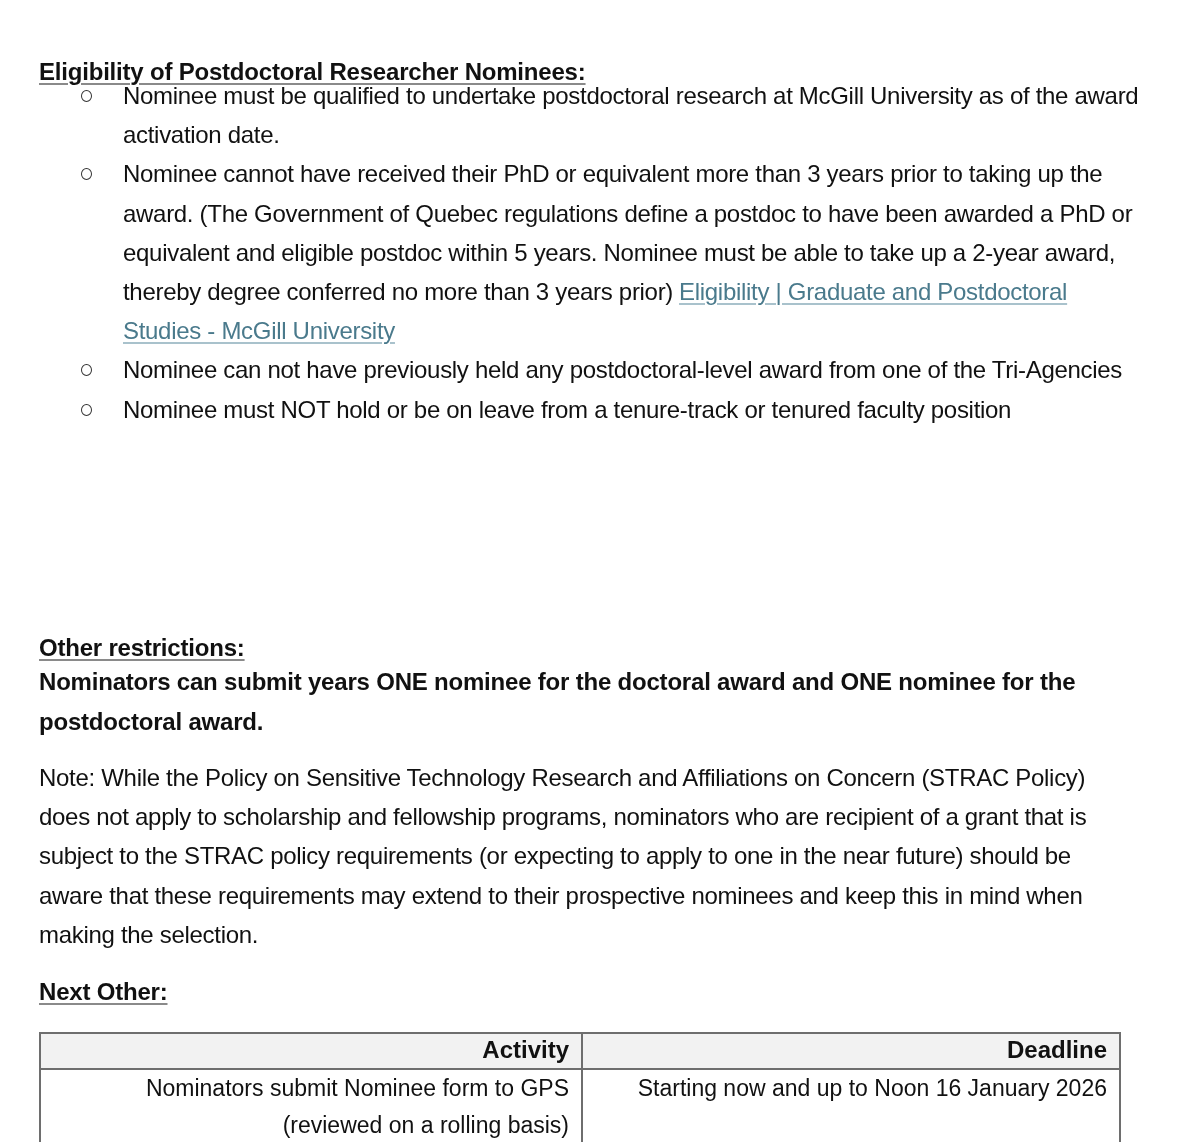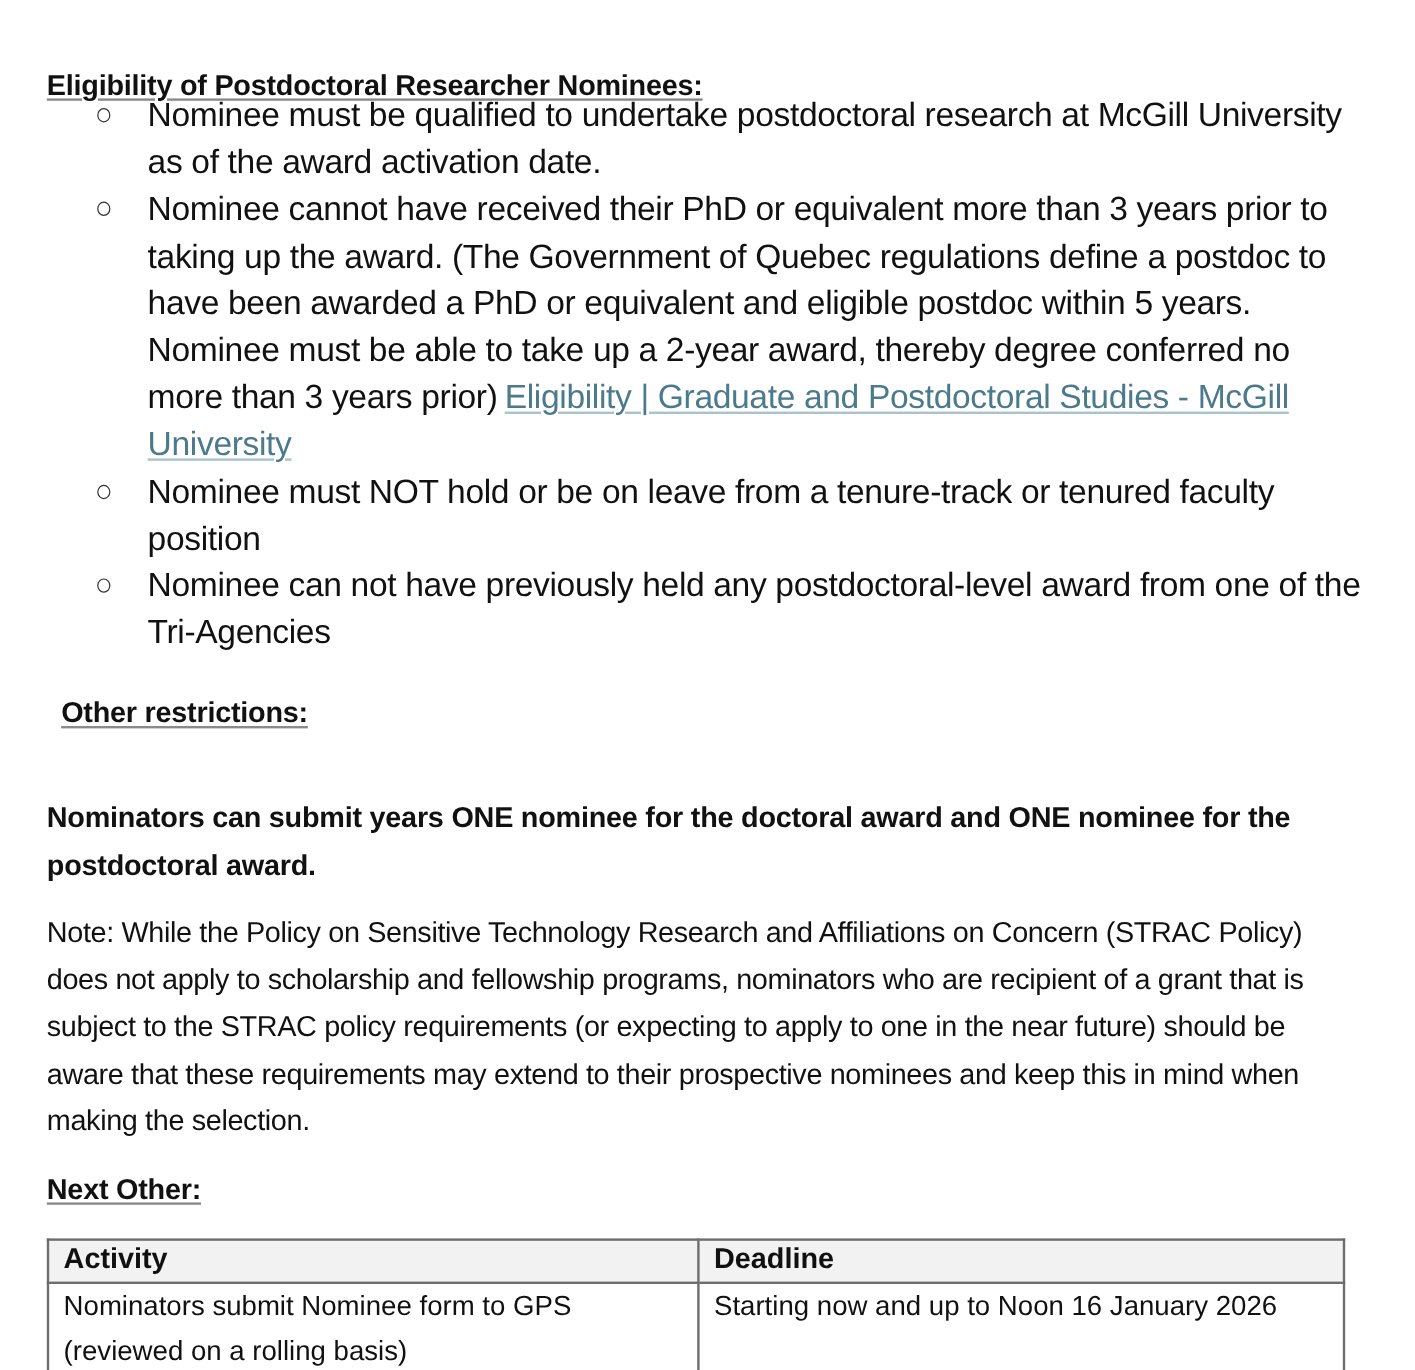--- a/index.html
+++ b/index.html
@@ -28,36 +28,36 @@
       text-decoration-color: #8a8a8a;
       text-underline-offset: 3px;
       text-decoration-thickness: 2px;
       margin: 0;
       position: absolute;
       left: 0;
       white-space: nowrap;
       letter-spacing: -0.2px;
     }
     .h1 { top: 22px; margin-top: 36px; }
-    .h2 { top: 581px; margin-left: 12px; }
+    .h2 { top: 634px; }
     .h3 { top: 978px; }
 
     ul.bullets {
       list-style: none;
       margin: 0;
       padding: 0;
       position: absolute;
       left: 0;
       top: 76px;
       width: 1100px;
     }
     ul.bullets li {
       position: relative;
       padding-left: 84px;
-      font-size: 28px;
+      font-size: 24px;
       line-height: 39.2px;
       letter-spacing: -0.3px;
     }
     ul.bullets li .bullet {
       position: absolute;
       left: 42px;
       top: 14px;
       width: 11px;
       height: 12px;
       border: 1.5px solid #333;
@@ -96,21 +96,21 @@
     table.steps {
       position: absolute;
       left: 0;
       top: 1032px;
       width: 1082px;
       border-collapse: collapse;
       font-size: 23px;
     }
     table.steps th, table.steps td {
       border: 2px solid #6e6e6e;
-      text-align: left;
+      text-align: right;
       vertical-align: top;
       padding: 2px 12px 0 12px;
     }
     table.steps th {
       background: #f2f2f2;
       font-weight: bold;
       font-size: 24px;
       height: 32px;
     }
     table.steps th.col1 { width: 516px; }
@@ -130,25 +130,25 @@
     <li>
       <span class="bullet"></span>
       <span>Nominee must be qualified to undertake postdoctoral research at McGill University as of the award activation date.</span>
     </li>
     <li>
       <span class="bullet"></span>
       <span>Nominee cannot have received their PhD or equivalent more than 3 years prior to taking up the award. (The Government of Quebec regulations define a postdoc to have been awarded a PhD or equivalent and eligible postdoc within 5 years. Nominee must be able to take up a 2-year award, thereby degree conferred no more than 3 years prior)</span><a class="link">Eligibility | Graduate and Postdoctoral Studies - McGill University</a>
     </li>
     <li>
       <span class="bullet"></span>
-      <span>Nominee must NOT hold or be on leave from a tenure-track or tenured faculty position</span>
+      <span>Nominee can not have previously held any postdoctoral-level award from one of the Tri-Agencies</span>
     </li>
     <li>
       <span class="bullet"></span>
-      <span>Nominee can not have previously held any postdoctoral-level award from one of the Tri-Agencies</span>
+      <span>Nominee must NOT hold or be on leave from a tenure-track or tenured faculty position</span>
     </li>
   </ul>
 
   <h2 class="heading h2">Other restrictions:</h2>
 
   <p class="bold-para">Nominators can submit years ONE nominee for the doctoral award and ONE nominee for the postdoctoral award.</p>
 
   <p class="note-para">Note: While the Policy on Sensitive Technology Research and Affiliations on Concern (STRAC Policy) does not apply to scholarship and fellowship programs, nominators who are recipient of a grant that is subject to the STRAC policy requirements (or expecting to apply to one in the near future) should be aware that these requirements may extend to their prospective nominees and keep this in mind when making the selection.</p>
 
   <h2 class="heading h3">Next Other:</h2>

